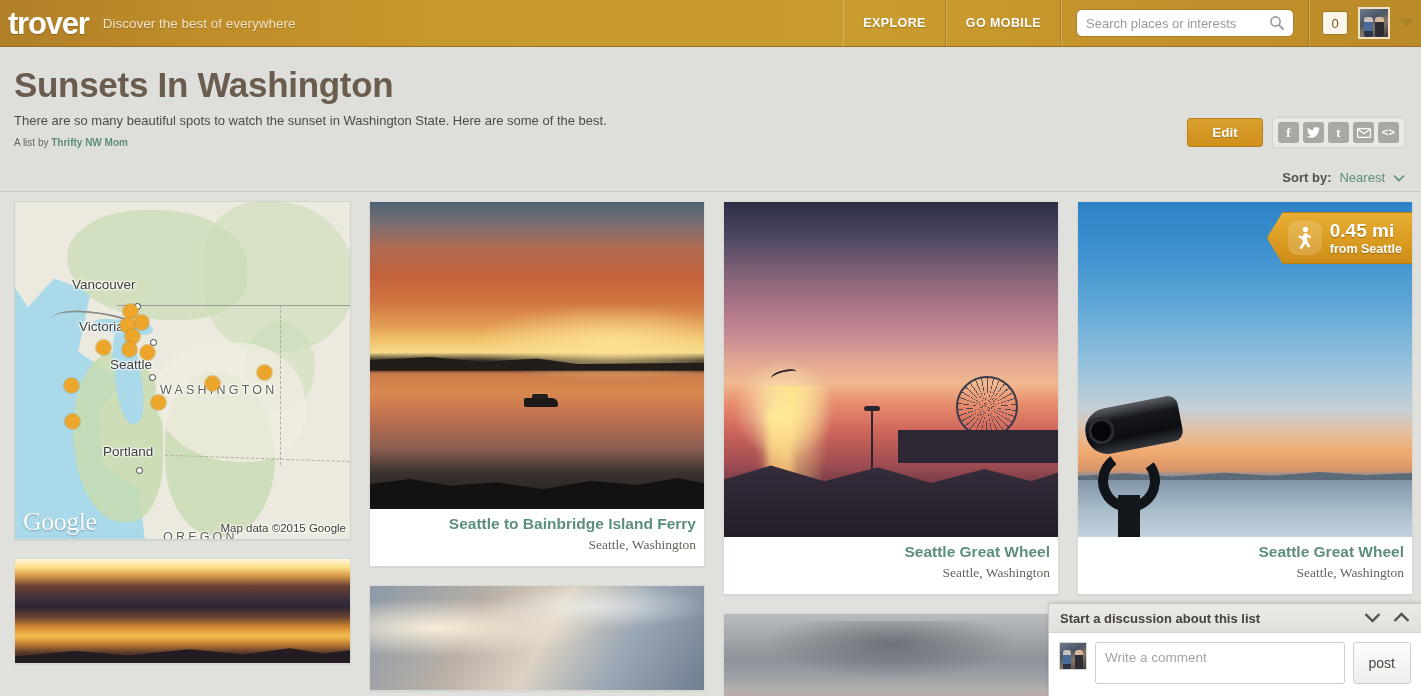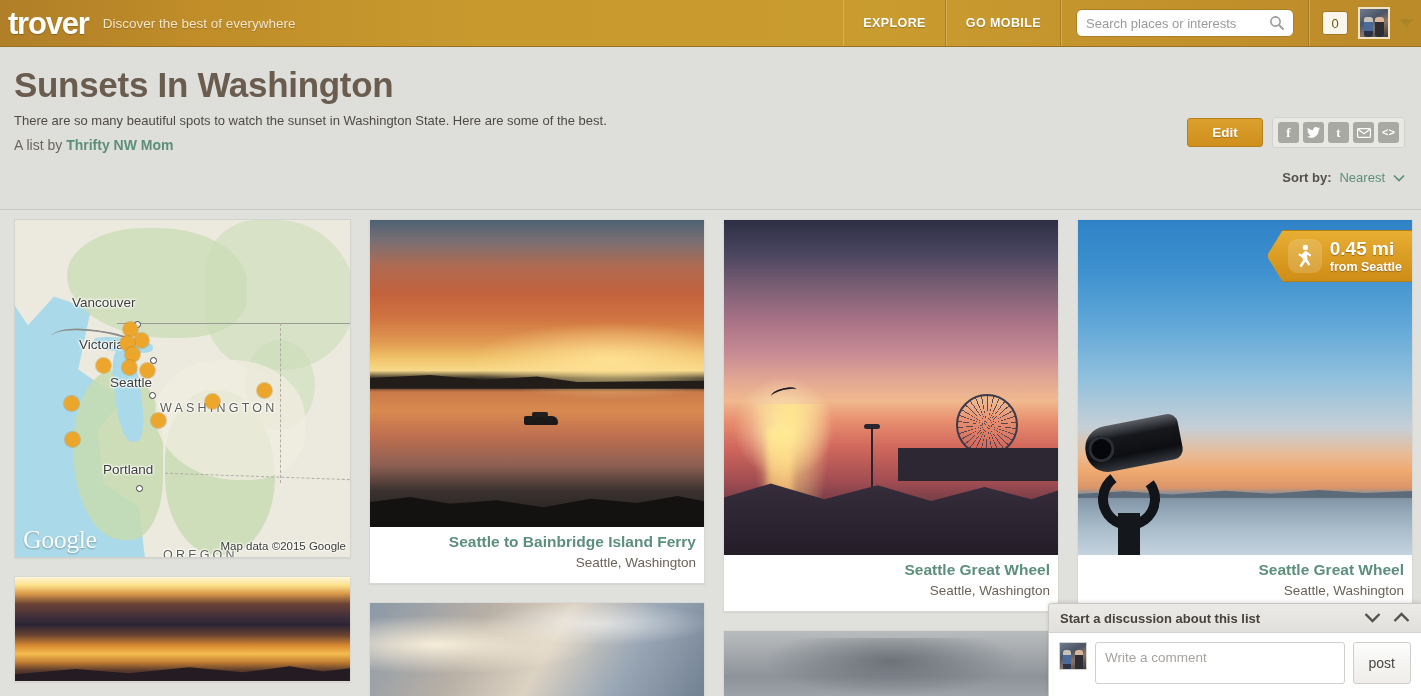--- a/index.html
+++ b/index.html
@@ -69,29 +69,29 @@
     position: relative; overflow: hidden;
   }
   .avatar-hdr::before{content:"";position:absolute;left:4px;top:8px;width:9px;height:20px;
     background:linear-gradient(#c9c2ba 0 26%,#4a6a9a 26% 72%,#2a3348 72% 100%);border-radius:3px;}
   .avatar-hdr::after{content:"";position:absolute;right:4px;top:8px;width:9px;height:20px;
     background:linear-gradient(#d9b79a 0 26%,#2d2d33 26% 100%);border-radius:3px;}
   .caret-hdr { cursor: pointer; }
 
   
   .titlebar {
-    position: relative; height: 163px; background: #dededa;
+    position: relative; height: 145px; background: #dededa;
     border-bottom: 1px solid #c9c9c4; padding: 18px 16px 0 14px;
   }
   .page-title {
     font-size: 35px; color: #6a5c4f; font-weight: bold;
     letter-spacing: -.3px; line-height: 1.15;
   }
   .page-desc { margin-top: 8px; font-size: 13px; color: #4f4a44; }
-  .page-byline { margin-top: 9px; font-size: 14px; color: #6b665f; }
+  .page-byline { margin-top: 9px; font-size: 10px; color: #6b665f; }
   .byline-link { color: #5c8f7b; font-weight: bold; cursor: pointer; }
   .title-actions { position: absolute; right: 16px; top: 70px; display: flex; align-items: center; gap: 9px; }
   .edit-btn {
     width: 76px; height: 29px; border: 1px solid #b8801c; border-radius: 3px;
     background: linear-gradient(#dba02e,#cf8f1c);
     color: #fff; font-size: 13.5px; font-weight: bold; cursor: pointer;
     display: flex; align-items: center; justify-content: center;
     text-shadow: 0 1px 1px rgba(120,80,10,.5);
   }
   .social-group {
@@ -111,21 +111,21 @@
   .sort-caret { cursor: pointer; }
 
   
   .grid { position: relative; padding: 9px 0 0 14px; display: flex; gap: 18px; }
   .col { width: 337px; display: flex; flex-direction: column; gap: 18px; }
   .col-2, .col-3, .col-4 { width: 336px; }
   .card { background: #fff; border: 1px solid #d8d8d4; box-shadow: 0 1px 1px rgba(0,0,0,.05); }
   .card-photo { width: 100%; display: block; position: relative; overflow: hidden; }
   .card-caption { padding: 5px 8px 13px; text-align: right; }
   .card-title { font-size: 15.5px; color: #5c8f7b; font-weight: bold; cursor: pointer; line-height: 1.25; }
-  .card-sub { font-size: 13.5px; color: #6a6259; margin-top: 4px; }
+  .card-sub { font-size: 13.5px; color: #6a6259; margin-top: 4px; font-family: Liberation Serif, serif; }
 
   
   .map-card { position: relative; height: 339px; border: 1px solid #d2d2ce; background: #e8e4dc; overflow: hidden; }
   .map-water { position: absolute; inset: 0; background: #aadaea; }
   .map-land {
     position: absolute; left: 44px; top: -10px; width: 320px; height: 380px;
     background: #eceade;
     clip-path: polygon(2% 0%, 100% 0%, 100% 100%, 28% 100%, 25% 78%, 14% 72%, 12% 58%, 20% 50%, 6% 42%, 10% 26%, 0% 16%);
   }
   .map-land2 {

